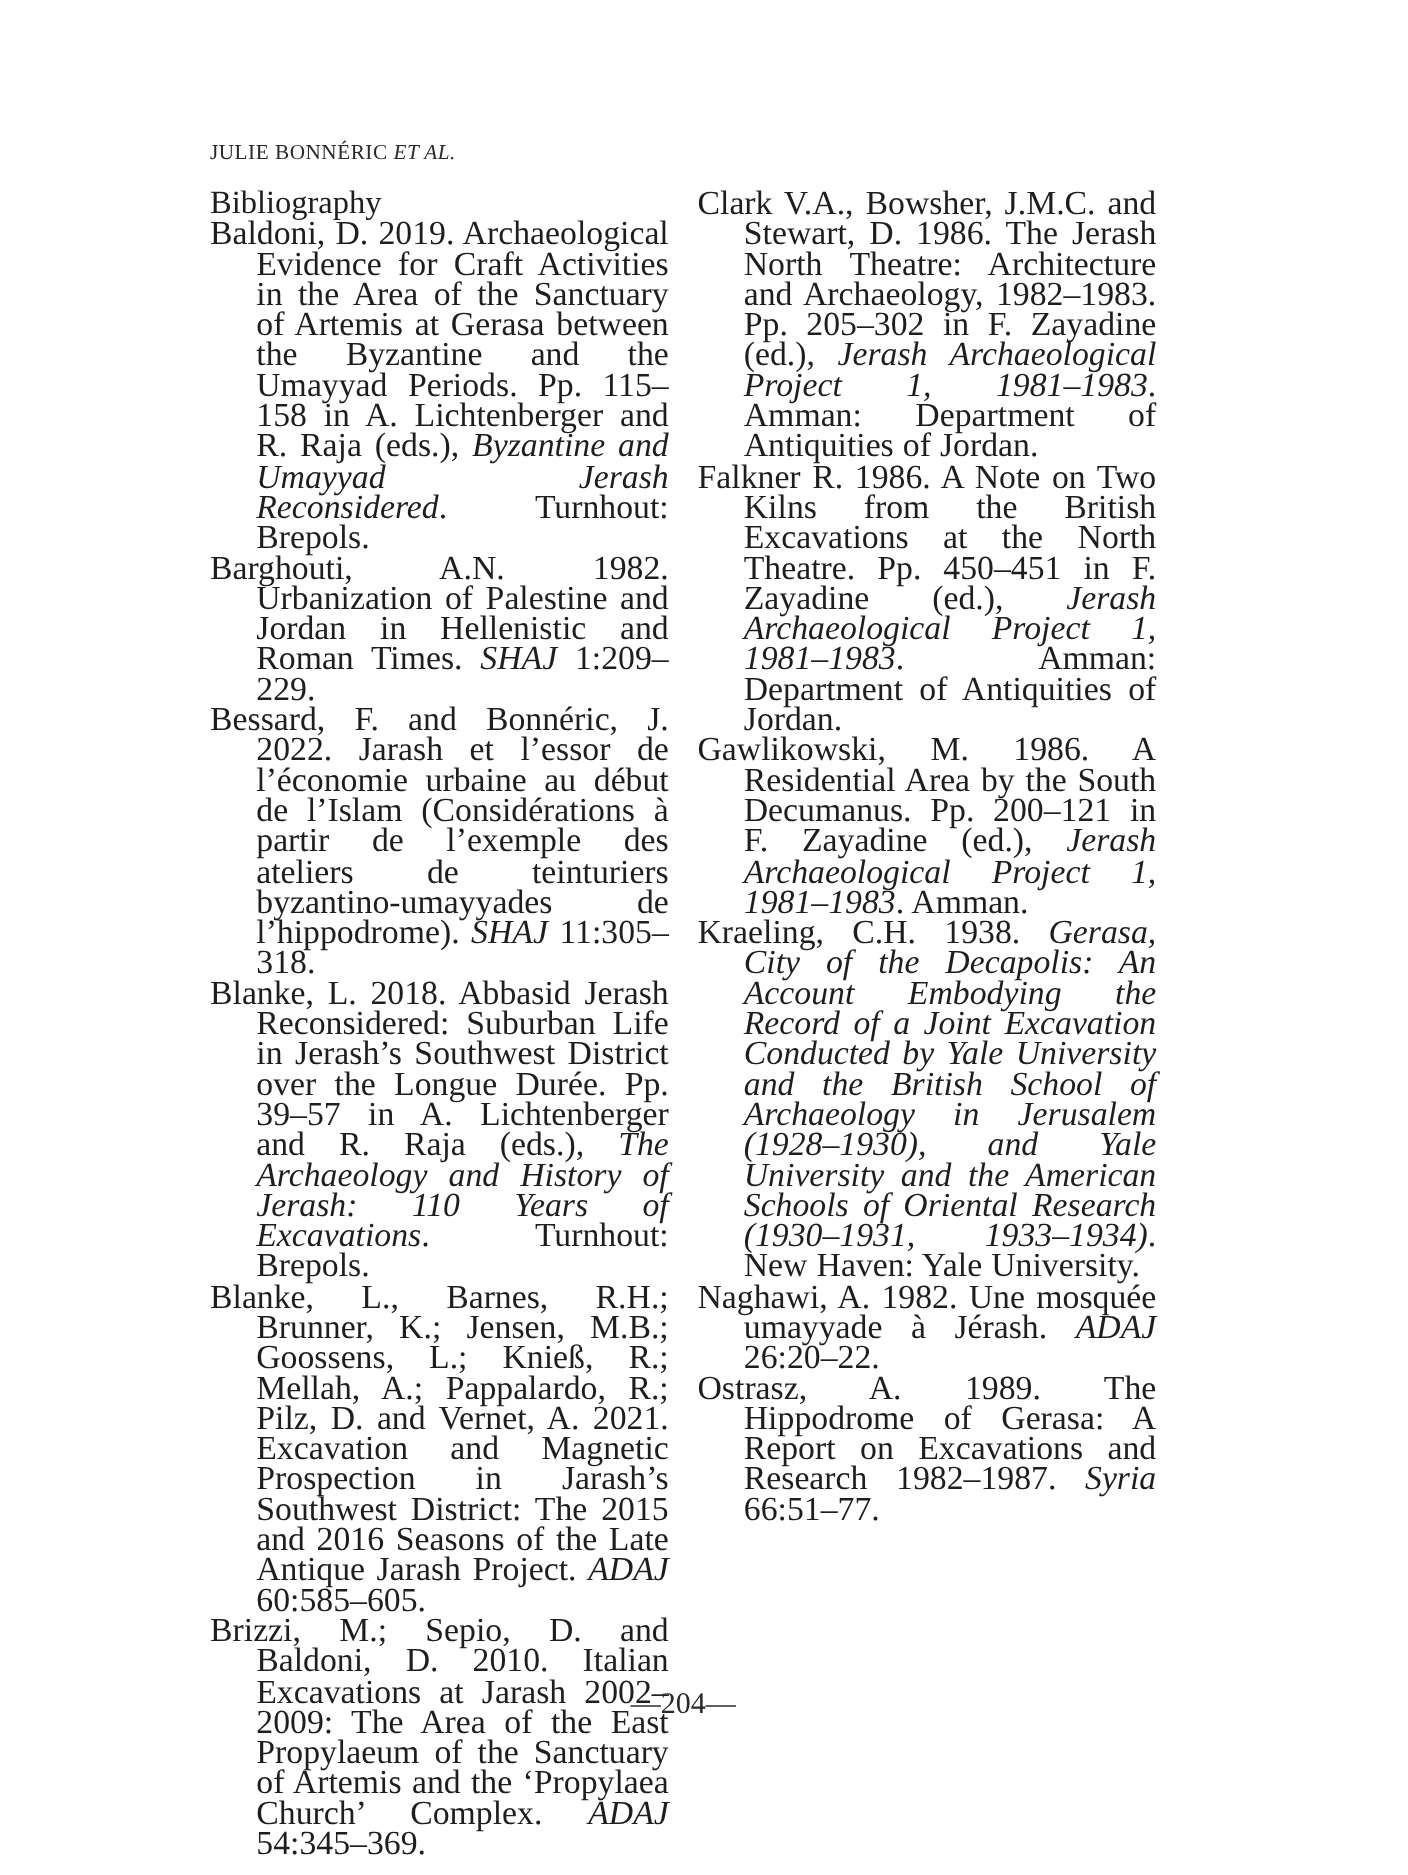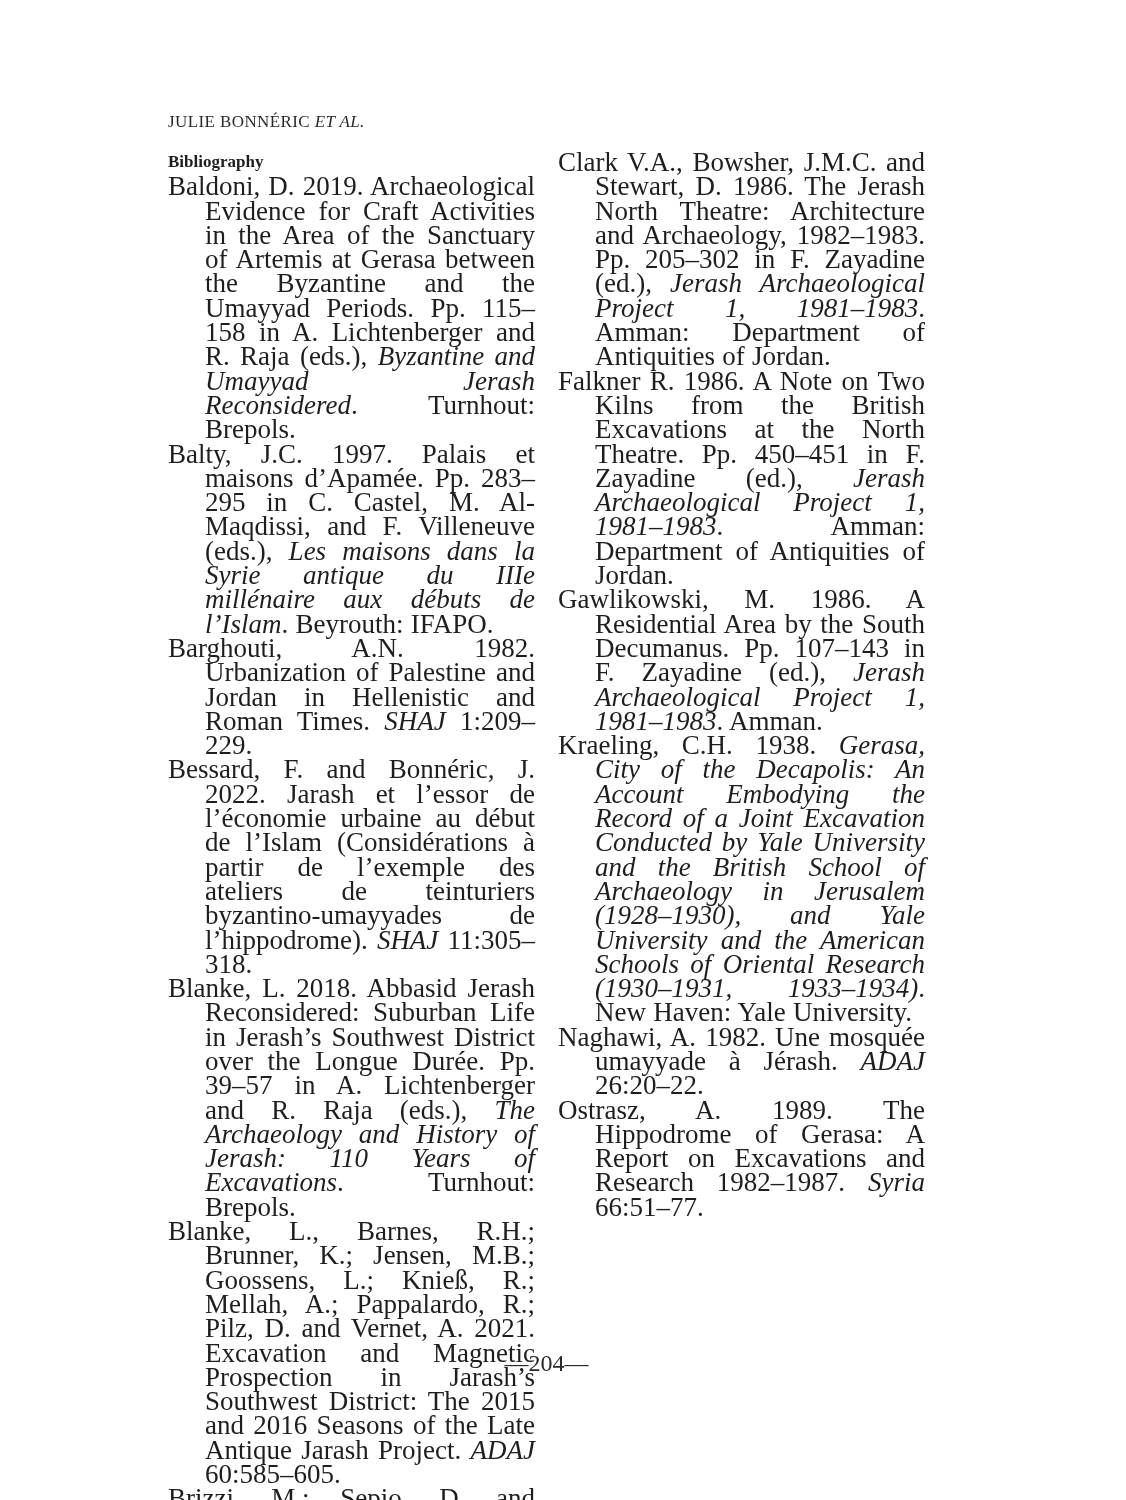--- a/index.html
+++ b/index.html
@@ -34,22 +34,22 @@
     left: 168px;
     top: 150px;
     width: 757px;
     display: flex;
     gap: 23px;
   }
   .col {
     width: 367px;
   }
   .section-heading {
-    font-size: 17px;
-    font-weight: bold;
+    font-size: 26px;
+    font-weight: normal;
     line-height: 24.3px;
     margin: 0;
   }
   .entry {
     margin: 0;
     font-size: 27px;
     line-height: 24.3px;
     text-align: justify;
     padding-left: 37px;
     text-indent: -37px;
@@ -73,33 +73,32 @@
 
 <div class="page">
 
   <div class="running-head"><span>JULIE BONNÉRIC </span><span class="etal">ET AL.</span></div>
 
   <div class="content">
     <div class="col">
       <p class="section-heading">Bibliography</p>
       <div>
           <p class="entry"><span>Baldoni, D. 2019. Archaeological Evidence for Craft Activities in the Area of the Sanctuary of Artemis at Gerasa between the Byzantine and the Umayyad Periods. Pp. 115–158 in A. Lichtenberger and R. Raja (eds.), </span><span class="it">Byzantine and Umayyad Jerash Reconsidered</span><span>. Turnhout: Brepols.</span></p>
-          <p class="entry"><span>Balty, J.C. 1997. Palais et maisons d’Apamée. Pp. 283–295 in C. Castel, M. Al-Maqdissi, and F. Villeneuve (eds.), </span><span class="it">Les maisons dans la Syrie antique du IIIe millénaire aux débuts de l’Islam</span><span>. Beyrouth: IFAPO.</span></p>
           <p class="entry"><span>Barghouti, A.N. 1982. Urbanization of Palestine and Jordan in Hellenistic and Roman Times. </span><span class="it">SHAJ</span><span> 1:209–229.</span></p>
           <p class="entry"><span>Bessard, F. and Bonnéric, J. 2022. Jarash et l’essor de l’économie urbaine au début de l’Islam (Considérations à partir de l’exemple des ateliers de teinturiers byzantino-umayyades de l’hippodrome). </span><span class="it">SHAJ</span><span> 11:305–318.</span></p>
           <p class="entry"><span>Blanke, L. 2018. Abbasid Jerash Reconsidered: Suburban Life in Jerash’s Southwest District over the Longue Durée. Pp. 39–57 in A. Lichtenberger and R. Raja (eds.), </span><span class="it">The Archaeology and History of Jerash: 110 Years of Excavations</span><span>. Turnhout: Brepols.</span></p>
           <p class="entry"><span>Blanke, L., Barnes, R.H.; Brunner, K.; Jensen, M.B.; Goossens, L.; Knieß, R.; Mellah, A.; Pappalardo, R.; Pilz, D. and Vernet, A. 2021. Excavation and Magnetic Prospection in Jarash’s Southwest District: The 2015 and 2016 Seasons of the Late Antique Jarash Project. </span><span class="it">ADAJ</span><span> 60:585–605.</span></p>
           <p class="entry"><span>Brizzi, M.; Sepio, D. and Baldoni, D. 2010. Italian Excavations at Jarash 2002–2009: The Area of the East Propylaeum of the Sanctuary of Artemis and the ‘Propylaea Church’ Complex. </span><span class="it">ADAJ</span><span> 54:345–369.</span></p>
         </div>
     </div>
     <div class="col">
       <div>
           <p class="entry"><span>Clark V.A., Bowsher, J.M.C. and Stewart, D. 1986. The Jerash North Theatre: Architecture and Archaeology, 1982–1983. Pp. 205–302 in F. Zayadine (ed.), </span><span class="it">Jerash Archaeological Project 1, 1981–1983</span><span>. Amman: Department of Antiquities of Jordan.</span></p>
           <p class="entry"><span>Falkner R. 1986. A Note on Two Kilns from the British Excavations at the North Theatre. Pp. 450–451 in F. Zayadine (ed.), </span><span class="it">Jerash Archaeological Project 1, 1981–1983</span><span>. Amman: Department of Antiquities of Jordan.</span></p>
-          <p class="entry"><span>Gawlikowski, M. 1986. A Residential Area by the South Decumanus. Pp. 107–143 in F. Zayadine (ed.), </span><span class="it">Jerash Archaeological Project 1, 1981–1983</span><span>. Amman.</span></p>
+          <p class="entry"><span>Gawlikowski, M. 1986. A Residential Area by the South Decumanus. Pp. 200–121 in F. Zayadine (ed.), </span><span class="it">Jerash Archaeological Project 1, 1981–1983</span><span>. Amman.</span></p>
           <p class="entry"><span>Kraeling, C.H. 1938. </span><span class="it">Gerasa, City of the Decapolis: An Account Embodying the Record of a Joint Excavation Conducted by Yale University and the British School of Archaeology in Jerusalem (1928–1930), and Yale University and the American Schools of Oriental Research (1930–1931, 1933–1934)</span><span>. New Haven: Yale University.</span></p>
           <p class="entry"><span>Naghawi, A. 1982. Une mosquée umayyade à Jérash. </span><span class="it">ADAJ</span><span> 26:20–22.</span></p>
           <p class="entry"><span>Ostrasz, A. 1989. The Hippodrome of Gerasa: A Report on Excavations and Research 1982–1987. </span><span class="it">Syria</span><span> 66:51–77.</span></p>
         </div>
     </div>
   </div>
 
   <div class="footer">—204—</div>
 
 </div>

